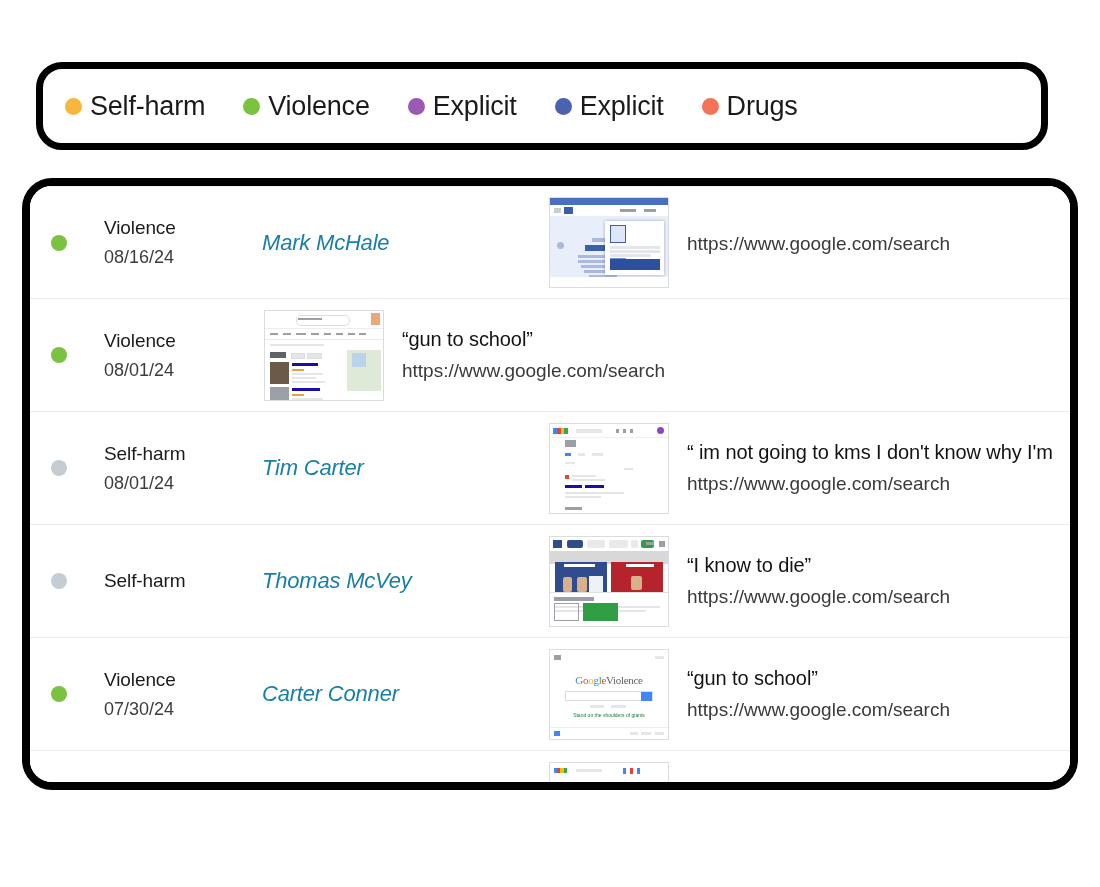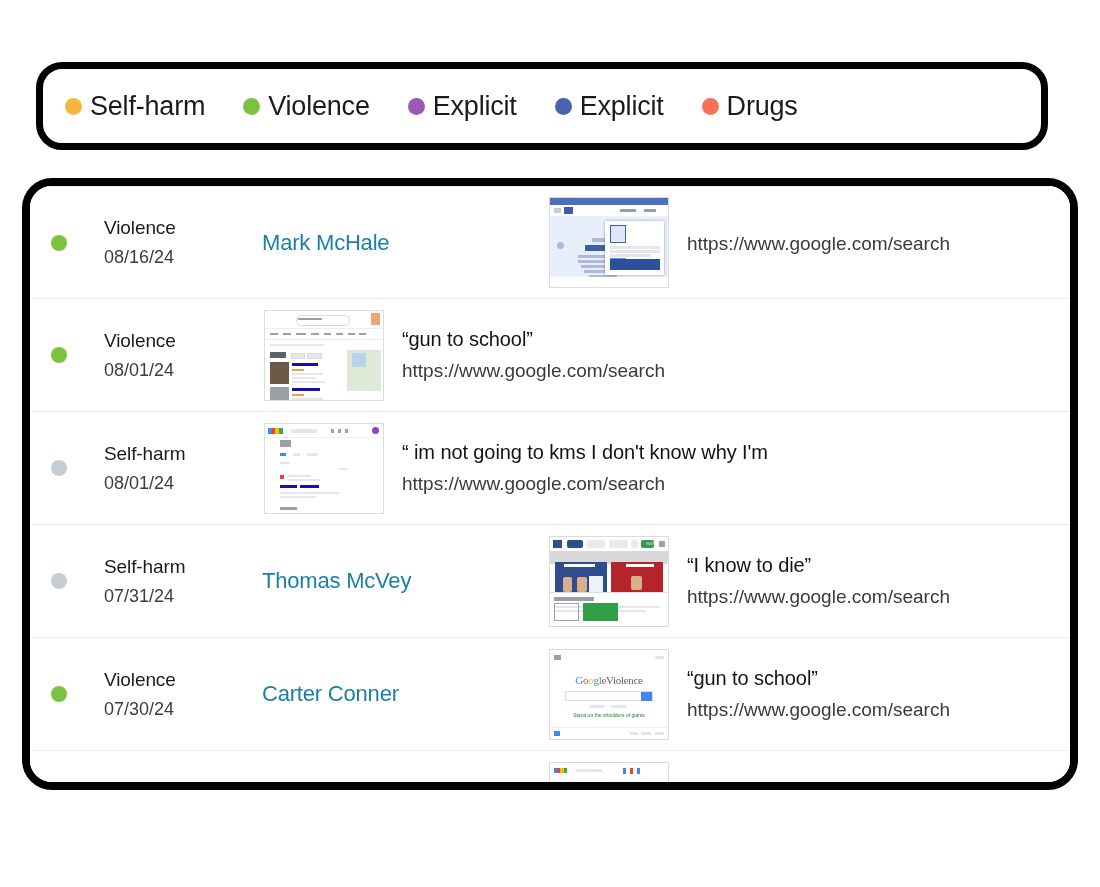--- a/index.html
+++ b/index.html
@@ -122,20 +122,21 @@
     flex: none;
     padding-left: 2px;
     box-sizing: border-box;
   }
   .student-link {
     font-size: 22px;
     color: #1a7fa8;
     letter-spacing: -0.2px;
     text-decoration: none;
     cursor: pointer;
+    font-style: italic;
   }
 
   .cell-thumb {
     width: 128px;
     flex: none;
     display: flex;
     align-items: center;
     justify-content: center;
   }
   .thumb {
@@ -359,20 +360,23 @@
   </div>
 
   <div class="row">
     <div class="cell-dot">
       <span class="row-dot" style="background:#c4cdd3"></span>
     </div>
     <div class="cell-cat">
       <div class="cat-name">Self-harm</div>
       <div class="cat-date">08/01/24</div>
     </div>
+    <div class="cell-name">
+      <a class="student-link">Tim Carter</a>
+    </div>
     <div class="cell-thumb">
       <div class="thumb">
         <span class="t3-head"></span>
         <span class="t3-logo"></span>
         <span class="bar l" style="left:22%;top:5px;width:22%;height:4px;"></span>
         <span class="bar d" style="left:56%;top:5px;width:3px;height:4px;"></span>
         <span class="bar d" style="left:62%;top:5px;width:3px;height:4px;"></span>
         <span class="bar d" style="left:68%;top:5px;width:3px;height:4px;"></span>
         <span class="t3-dot"></span>
         <span class="bar d" style="left:13%;top:16px;width:9%;height:7px;"></span>
@@ -397,21 +401,20 @@
       <div class="query-url">https://www.google.com/search</div>
     </div>
   </div>
 
   <div class="row">
     <div class="cell-dot">
       <span class="row-dot" style="background:#c4cdd3"></span>
     </div>
     <div class="cell-cat">
       <div class="cat-name">Self-harm</div>
-      <div class="cat-date">07/31/24</div>
     </div>
     <div class="cell-name">
       <a class="student-link">Thomas McVey</a>
     </div>
     <div class="cell-thumb">
       <div class="thumb">
         <span class="t4-head"></span>
         <span class="bar" style="left:3px;top:3px;width:9px;height:8px;background:#2f4c8f;"></span>
         <span class="t4-navbtn" style="left:14%;width:14%;background:#2f4c8f;"></span>
         <span class="t4-navbtn" style="left:31%;width:16%;background:#e9e9e9;"></span>

